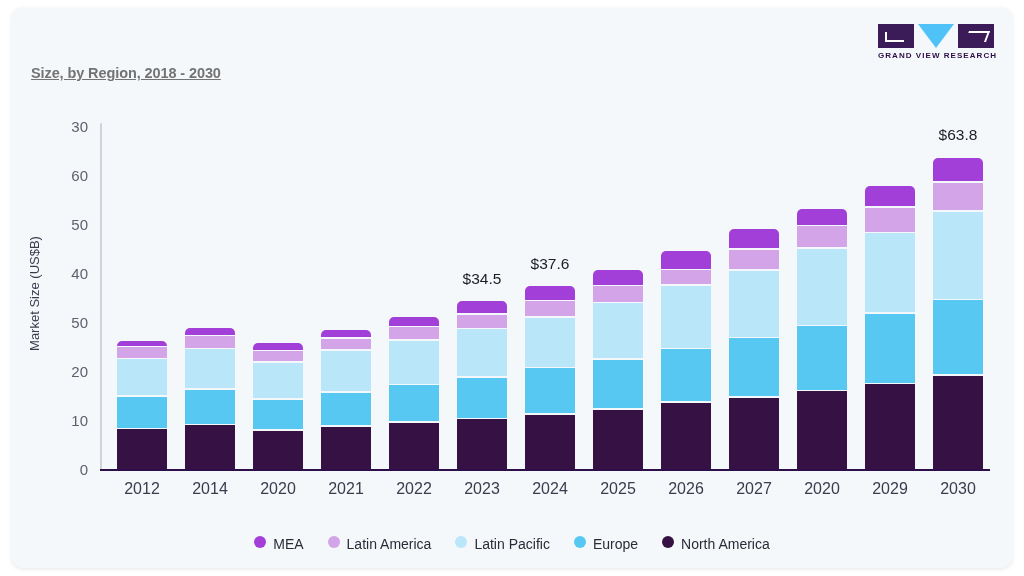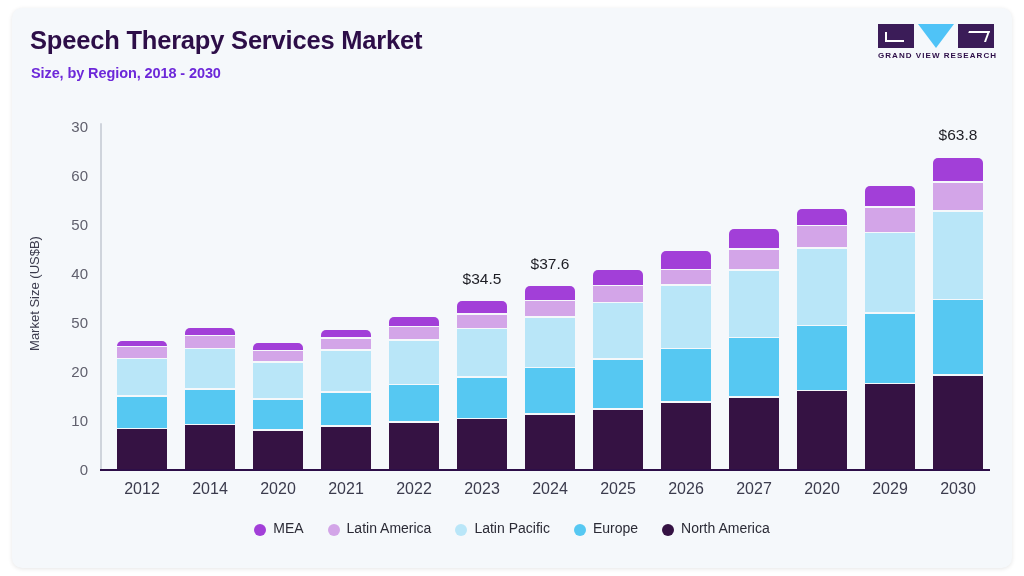--- a/index.html
+++ b/index.html
@@ -37,22 +37,23 @@
     font-size: 25.5px;
     font-weight: bold;
     color: #2d0e48;
     letter-spacing: -0.2px;
   }
   #subtitle {
     position: absolute;
     left: 19px; top: 57px;
     font-size: 14.5px;
     font-weight: bold;
-    color: #6d28d9;
+    color: #737373;
     letter-spacing: -0.1px;
+    text-decoration: underline;
   }
 
   
   #logo {
     position: absolute;
     left: 866px; top: 16px;
     width: 116px; height: 42px;
   }
   .logo-marks {
     position: absolute;
@@ -203,41 +204,41 @@
     left: 0;
     top: 512px;
     width: 1000px;
     display: flex;
     justify-content: center;
     align-items: center;
     gap: 24px;
   }
   .legend-item {
     display: flex;
-    align-items: flex-end;
+    align-items: flex-start;
     gap: 7px;
+    margin-top: 16px;
   }
   .legend-dot {
     width: 12px; height: 12px;
     border-radius: 50%;
     flex: none;
   }
   .legend-text {
     font-size: 14px;
     color: #2b2b36;
     white-space: nowrap;
   }
 </style>
 </head>
 <body>
 
 <div id="frame">
 
   <div id="header">
-    <div id="title">Speech Therapy Services Market</div>
     <div id="subtitle">Size, by Region, 2018 - 2030</div>
   </div>
 
   <div id="logo">
     <div class="logo-marks">
       <div class="logo-sq left"></div>
       <div class="logo-tri"></div>
       <div class="logo-sq right"></div>
     </div>
     <div id="logo-text">GRAND VIEW RESEARCH</div>

